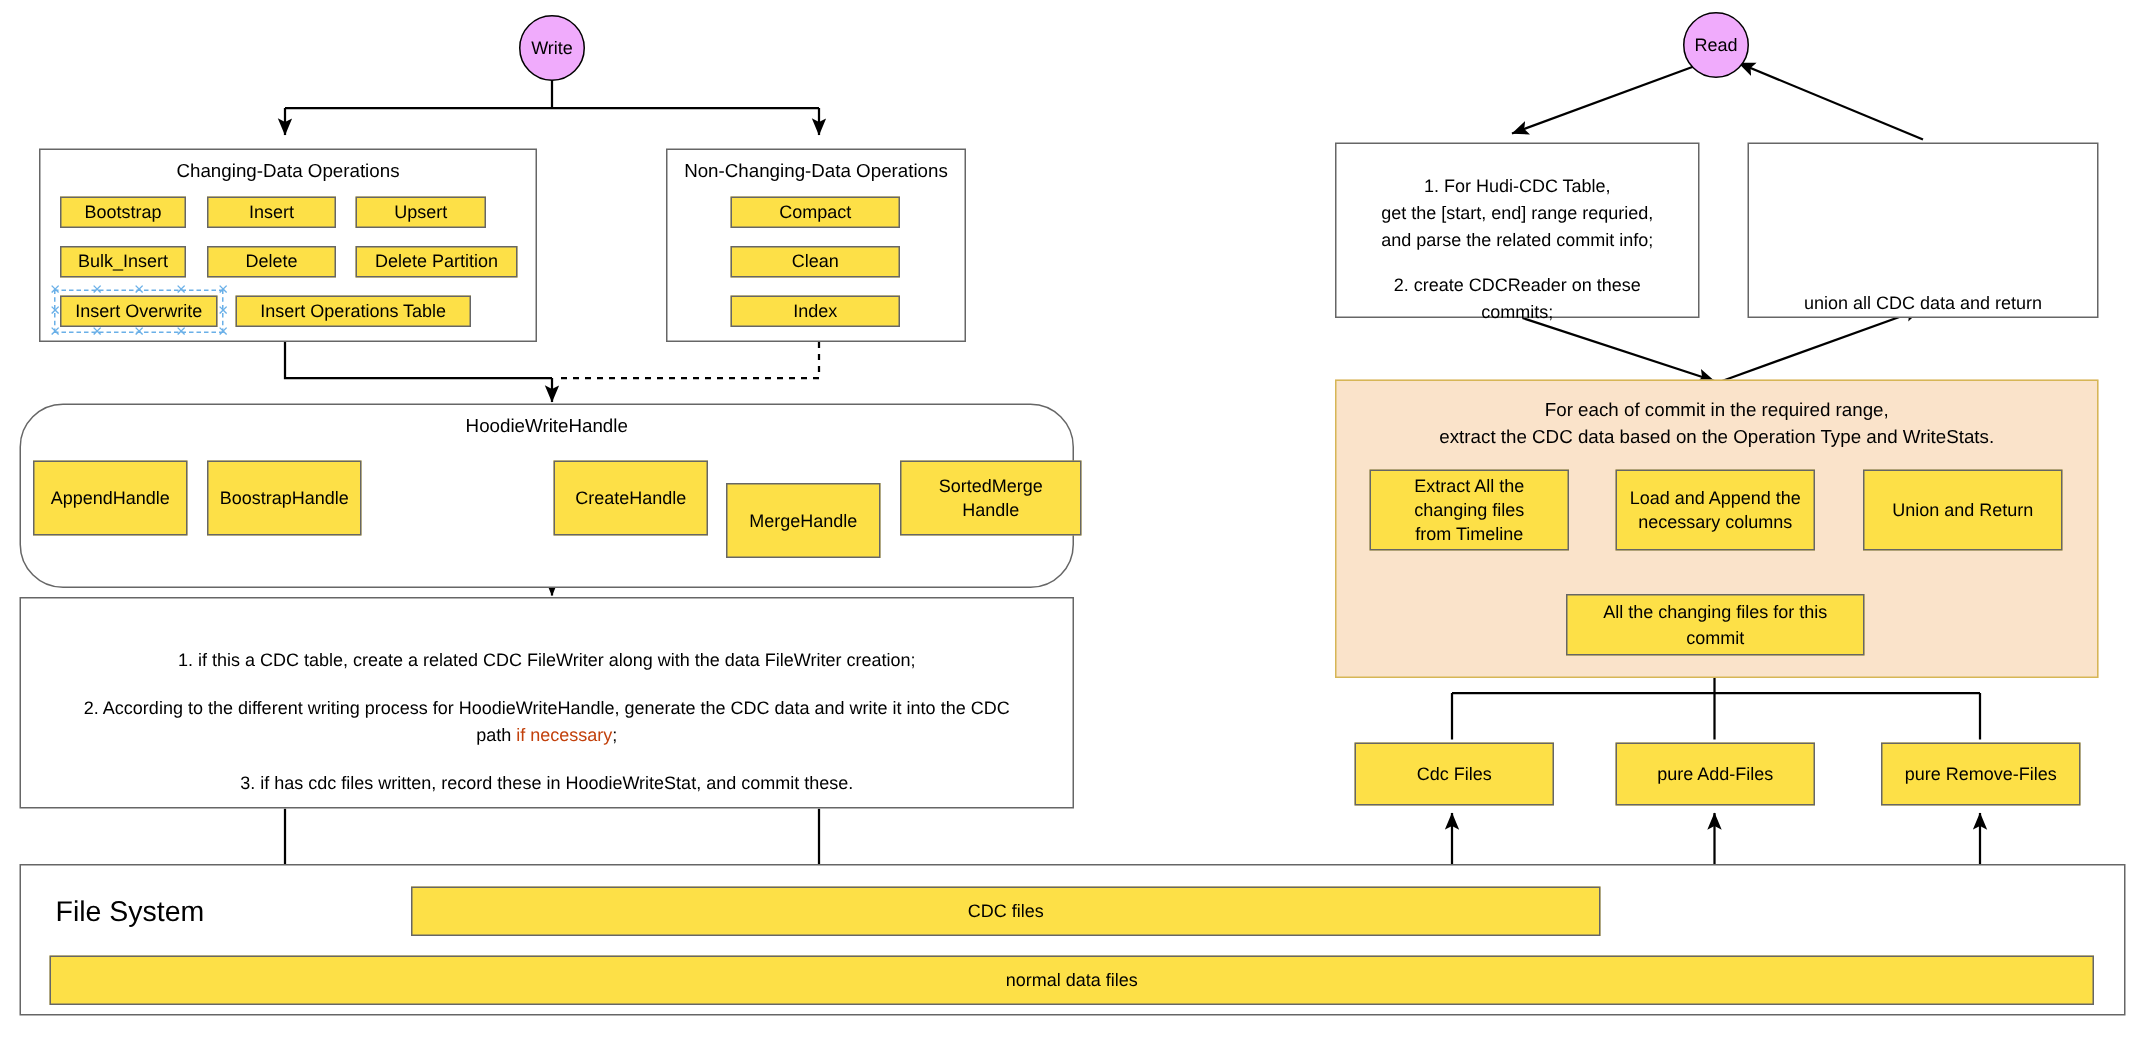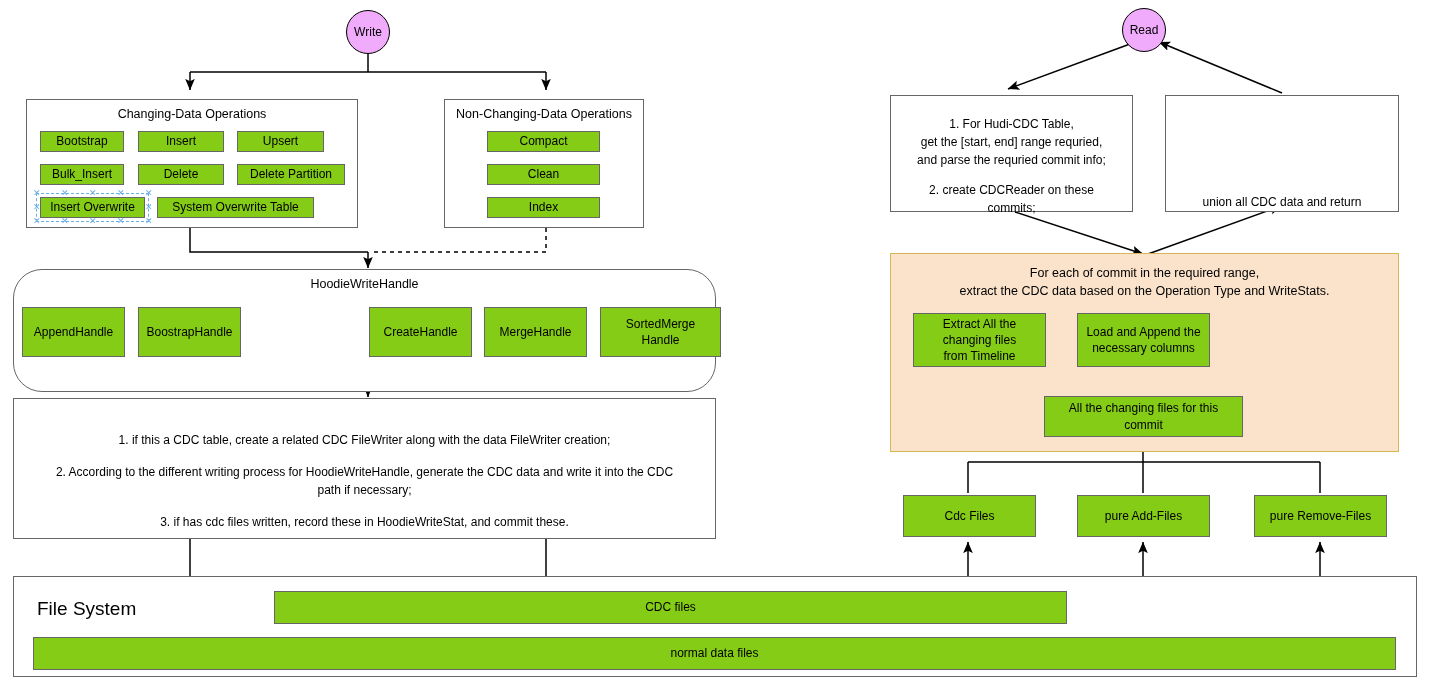--- a/index.html
+++ b/index.html
@@ -1,36 +1,36 @@
 <!DOCTYPE html>
 <html><head>
 <meta charset="utf-8">
 <style>
   html,body{margin:0;padding:0;background:#ffffff;}
   body{width:1429px;height:693px;position:relative;overflow:hidden;
        font-family:"Liberation Sans","DejaVu Sans",sans-serif;color:#000;}
   #canvas{position:absolute;left:0;top:0;width:1429px;height:693px;}
   svg.wires{position:absolute;left:0;top:0;width:1429px;height:693px;pointer-events:none;}
   .node{position:absolute;box-sizing:border-box;display:flex;align-items:center;
-        justify-content:center;text-align:center;background:#84cc16;
+        justify-content:center;text-align:center;background:#fde047;
         border:1.6px solid #666666;font-size:12px;line-height:1.35;}
   .grp{position:absolute;box-sizing:border-box;background:#ffffff;
        border:1.8px solid #666666;}
   .grp-title{position:absolute;left:0;right:0;top:7px;text-align:center;font-size:12.5px;}
   .ellipse{position:absolute;box-sizing:border-box;border:1.6px solid #000;
            border-radius:50%;background:#f0abfc;display:flex;align-items:center;
            justify-content:center;font-size:12px;}
   .orange{position:absolute;box-sizing:border-box;background:#fae3ca;
           border:1.8px solid #d6b656;}
   .orange-title{position:absolute;left:0;right:0;top:10px;text-align:center;
                 font-size:12.5px;line-height:1.45;color:#000;}
   .fs-outer{position:absolute;box-sizing:border-box;background:#fff;
             border:1.8px solid #666666;}
   .fs-label{position:absolute;font-size:19px;color:#000;}
-  .red{color:#000000;}
+  .red{color:#c2410c;}
   .para{font-size:12px;line-height:1.5;text-align:center;margin-top:24px;}
   .sel{position:absolute;pointer-events:none;}
   .sel i{position:absolute;width:7px;height:7px;color:#6ab0e8;font-style:normal;
          font-size:9px;line-height:7px;text-align:center;}
   .selbox{position:absolute;box-sizing:border-box;border:1px dashed #6ab0e8;}
 </style>
 </head>
 <body>
 
 <div id="canvas">
@@ -94,21 +94,21 @@
   </div>
   <div class="node" style="left:40px;top:131px;width:84px;height:21px;">Bootstrap</div>
   <div class="node" style="left:138px;top:131px;width:86px;height:21px;">Insert</div>
   <div class="node" style="left:237px;top:131px;width:87px;height:21px;">Upsert</div>
 
   <div class="node" style="left:40px;top:164px;width:84px;height:21px;">Bulk_Insert</div>
   <div class="node" style="left:138px;top:164px;width:86px;height:21px;">Delete</div>
   <div class="node" style="left:237px;top:164px;width:108px;height:21px;">Delete Partition</div>
 
   <div class="node" style="left:40px;top:197px;width:105px;height:21px;">Insert  Overwrite</div>
-  <div class="node" style="left:157px;top:197px;width:157px;height:21px;">System  Overwrite Table</div>
+  <div class="node" style="left:157px;top:197px;width:157px;height:21px;">Insert  Operations Table</div>
 
   <div class="sel">
     <div class="selbox" style="left:36px;top:193px;width:113px;height:29px;"></div>
     <i style="left:33px;top:190px;">✕</i>
     <i style="left:89px;top:190px;">✕</i>
     <i style="left:145px;top:190px;">✕</i>
     <i style="left:33px;top:204px;">✕</i>
     <i style="left:145px;top:204px;">✕</i>
     <i style="left:33px;top:218px;">✕</i>
     <i style="left:89px;top:218px;">✕</i>
@@ -125,21 +125,21 @@
   <div class="node" style="left:487px;top:131px;width:113px;height:21px;">Compact</div>
   <div class="node" style="left:487px;top:164px;width:113px;height:21px;">Clean</div>
   <div class="node" style="left:487px;top:197px;width:113px;height:21px;">Index</div>
 
   <div class="grp" style="left:13px;top:269px;width:703px;height:123px;border-radius:29px;">
     <div class="grp-title">HoodieWriteHandle</div>
   </div>
   <div class="node" style="left:22px;top:307px;width:103px;height:50px;">AppendHandle</div>
   <div class="node" style="left:138px;top:307px;width:103px;height:50px;">BoostrapHandle</div>
   <div class="node" style="left:369px;top:307px;width:103px;height:50px;">CreateHandle</div>
-  <div class="node" style="left:484px;top:307px;width:103px;height:50px;">MergeHandle</div>
+  <div class="node" style="left:484px;top:322px;width:103px;height:50px;">MergeHandle</div>
   <div class="node" style="left:600px;top:307px;width:121px;height:50px;padding:0 8px;">SortedMerge Handle</div>
 
   <div class="grp" style="left:13px;top:398px;width:703px;height:141px;display:flex;
        align-items:center;justify-content:center;">
     <div class="para" style="width:690px;">
       <div>1. if this a CDC table, create a related CDC FileWriter along with the data FileWriter creation;</div>
       <div style="height:14px;"></div>
       <div>2. According to the different writing process for HoodieWriteHandle, generate the CDC data and write it into the CDC</div>
       <div>
         <span>path </span><span class="red">if necessary</span><span>;</span>
@@ -156,39 +156,40 @@
 
   <div class="ellipse" style="left:1122px;top:8px;width:44px;height:44px;">
     <span>Read</span>
   </div>
 
   <div class="grp" style="left:890px;top:95px;width:243px;height:117px;display:flex;
        align-items:center;justify-content:center;">
     <div class="para" style="width:236px;">
       <div>1. For Hudi-CDC Table,</div>
       <div>get the [start, end] range requried,</div>
-      <div>and parse the requried commit info;</div>
+      <div>and parse the related commit info;</div>
       <div style="height:12px;"></div>
       <div>2. create CDCReader on these</div>
       <div>commits;</div>
     </div>
   </div>
 
   <div class="grp" style="left:1165px;top:95px;width:234px;height:117px;display:flex;
        align-items:flex-end;justify-content:center;">
     <span class="para">union all CDC data and return</span>
   </div>
 
   <div class="orange" style="left:890px;top:253px;width:509px;height:199px;">
     <div class="orange-title">
       <div>For each of commit in the required range,</div>
       <div>extract the CDC data based on the Operation Type and WriteStats.</div>
     </div>
   </div>
   <div class="node" style="left:913px;top:313px;width:133px;height:54px;padding:0 18px;">Extract All the changing files from Timeline</div>
   <div class="node" style="left:1077px;top:313px;width:133px;height:54px;padding:0 6px;">Load and Append the necessary columns</div>
+  <div class="node" style="left:1242px;top:313px;width:133px;height:54px;padding:0 6px;">Union and Return</div>
   <div class="node" style="left:1044px;top:396px;width:199px;height:41px;padding:0 8px;">All the changing files for this commit</div>
 
   <div class="node" style="left:903px;top:495px;width:133px;height:42px;">Cdc Files</div>
   <div class="node" style="left:1077px;top:495px;width:133px;height:42px;">pure Add-Files</div>
   <div class="node" style="left:1254px;top:495px;width:133px;height:42px;">pure Remove-Files</div>
 
 </div>
 
 </body></html>

